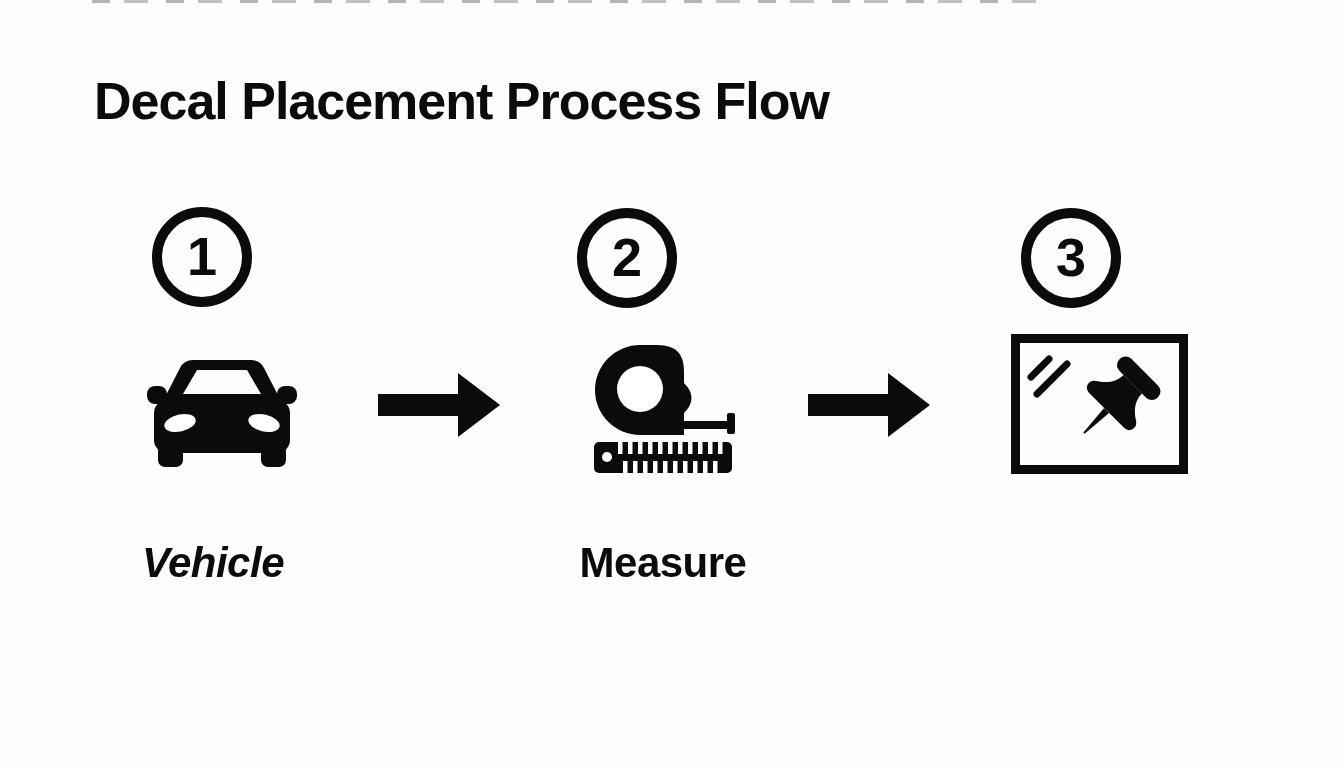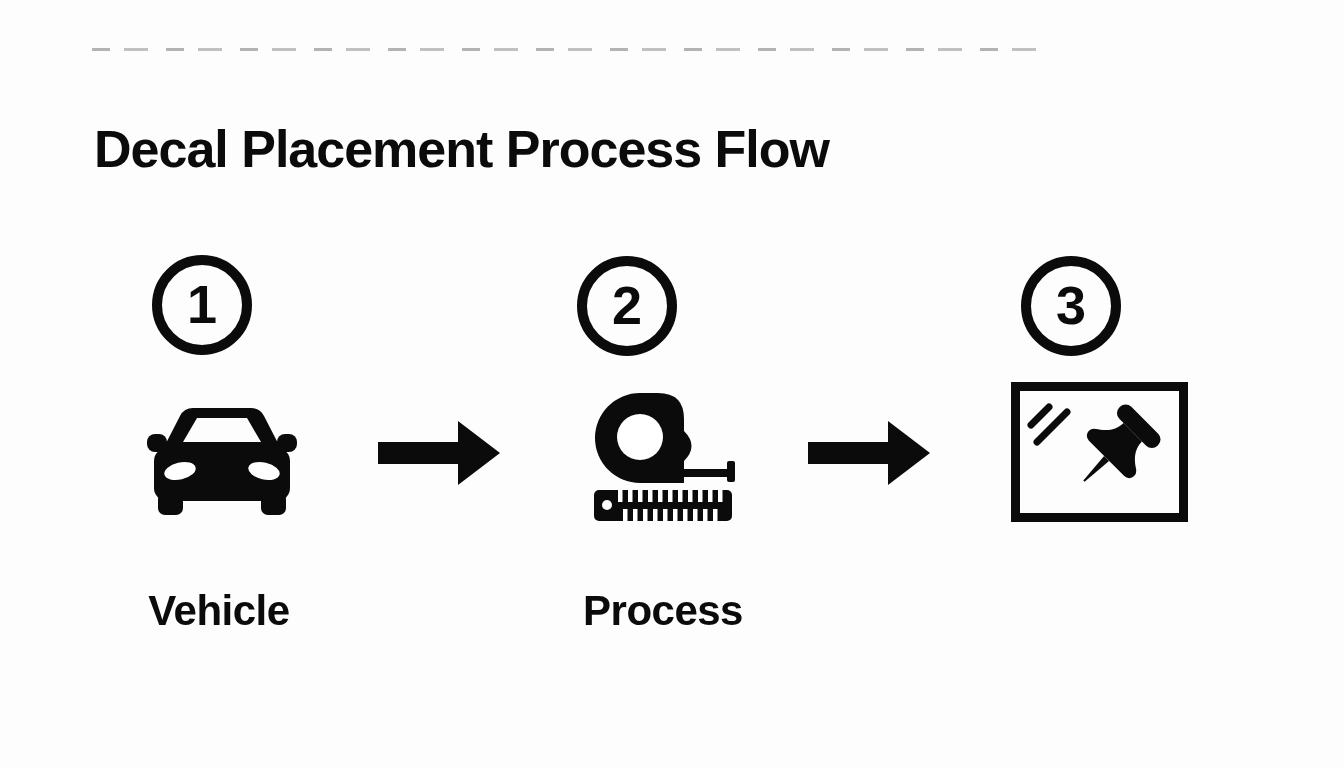--- a/index.html
+++ b/index.html
@@ -7,21 +7,21 @@
     --background:#fdfdfd;
   }
   *{margin:0;padding:0;box-sizing:border-box;}
   html,body{width:1344px;height:768px;overflow:hidden;}
   body{
     background:var(--background);
     font-family:"Liberation Sans","DejaVu Sans",sans-serif;
     color:var(--ink);
     position:relative;
   }
-  .canvas{position:absolute;inset:0;margin-top:48px;}
+  .canvas{position:absolute;inset:0;}
 
   
   .top-crop-line{
     position:absolute;left:92px;top:0;width:948px;height:3px;
     background:repeating-linear-gradient(90deg,
       rgba(30,30,30,.55) 0 18px, transparent 18px 32px,
       rgba(30,30,30,.45) 32px 56px, transparent 56px 74px);
     opacity:.6;
   }
 
@@ -54,21 +54,21 @@
   .arrow{position:absolute;width:122px;height:64px;color:var(--ink);}
   .arrow svg{display:block;width:100%;height:100%;}
   .arrow-1{left:378px;top:373px;}
   .arrow-2{left:808px;top:373px;}
 
   .step-label{
     position:absolute;top:538px;transform:translateX(-50%);
     font-size:42px;font-weight:800;letter-spacing:-0.5px;
     line-height:1.2;color:var(--ink);white-space:nowrap;
   }
-  .label-1{left:219px;}
+  .label-1{left:213px;font-style:italic;}
   .label-2{left:663px;}
   .label-3{left:1102px;}
 </style>
 </head>
 <body>
 
 <div class="canvas">
 
   <div class="top-crop-line"></div>
 
@@ -115,21 +115,21 @@
       <circle cx="46" cy="44" r="23" fill="#ffffff"></circle>
       <path d="M90,38 Q105,53 90,68 Z"></path>
       <rect x="90" y="76" width="48" height="8"></rect>
       <rect x="133" y="68" width="8" height="21" rx="2"></rect>
       <rect x="0" y="97" width="138" height="31" rx="5"></rect>
       <rect x="24" y="97" width="108" height="12" fill="url(#ticks-top)"></rect>
       <rect x="29" y="116" width="100" height="12" fill="url(#ticks-bottom)"></rect>
       <circle cx="13" cy="112" r="5" fill="#ffffff"></circle>
     </svg>
   </div>
-  <div class="step-label label-2">Process</div>
+  <div class="step-label label-2">Measure</div>
 
   <div class="arrow arrow-2">
     <svg viewBox="0 0 122 64" fill="currentColor" aria-hidden="true">
       <rect y="21" width="84" height="22"></rect>
       <polygon points="80,0 122,32 80,64"></polygon>
     </svg>
   </div>
 
   <div class="badge badge-3">
     <span class="badge-number">3</span>

